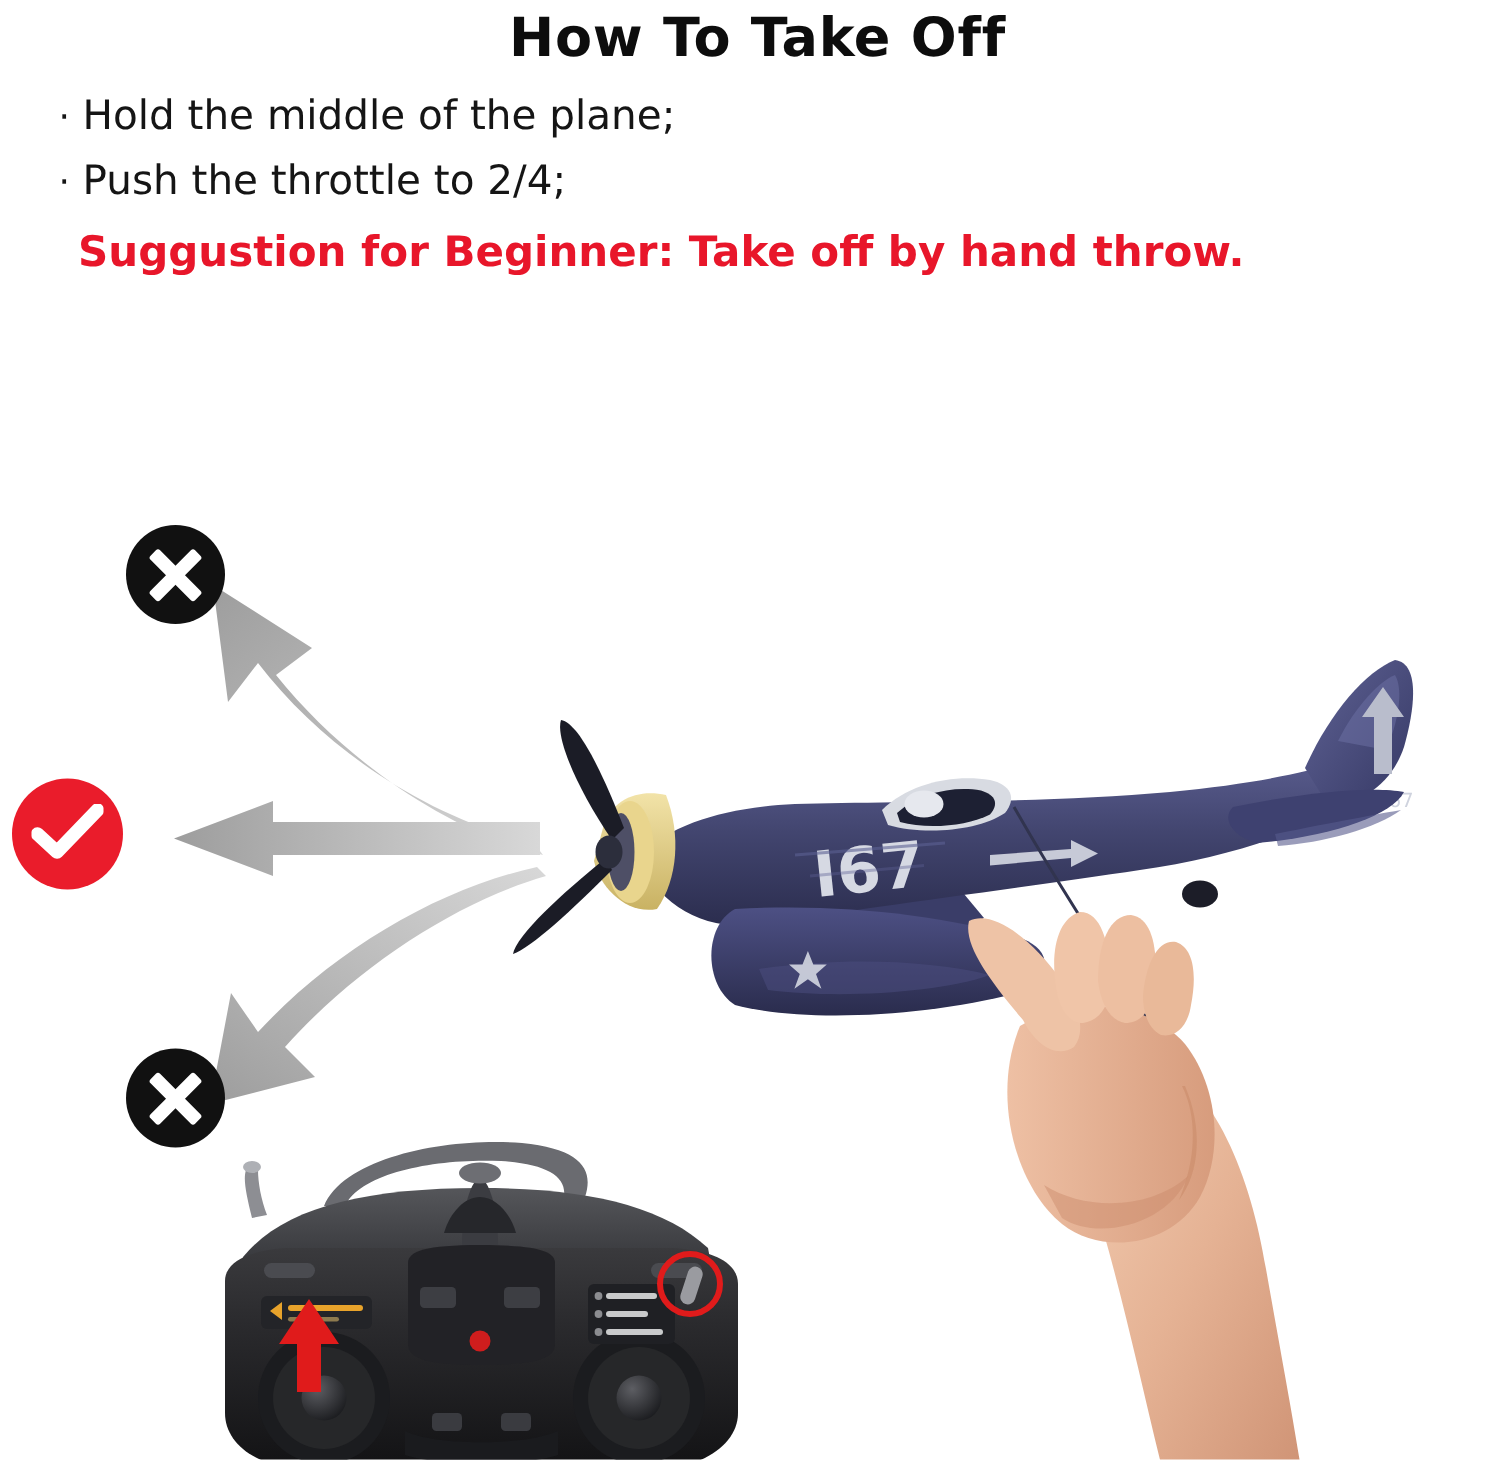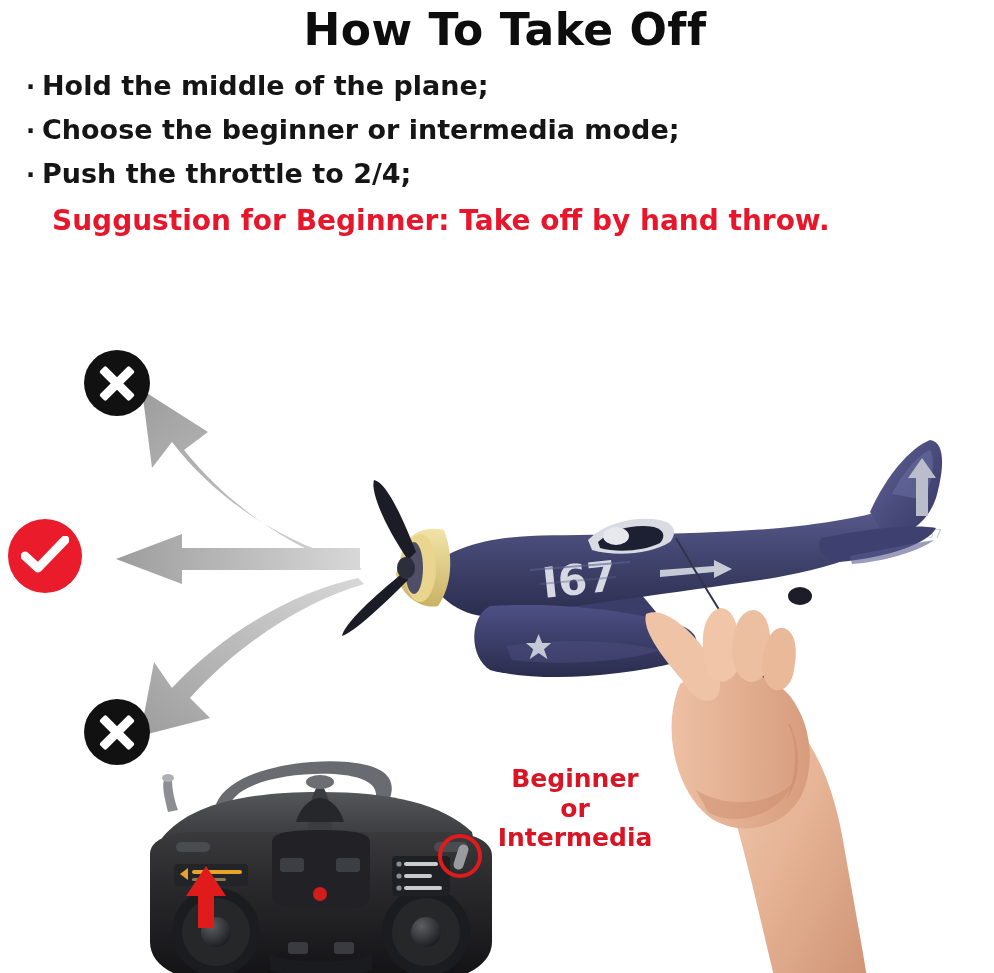--- a/index.html
+++ b/index.html
@@ -18,32 +18,31 @@
   .page {
     position: relative;
     width: 994px;
     height: 973px;
   }
   
   .title {
     text-align: center;
     font-family: "DejaVu Sans", sans-serif;
     font-weight: bold;
-    font-size: 44px;
+    font-size: 36px;
     letter-spacing: 0.5px;
     color: #0d0d0d;
     margin: 6px 0 4px 16px;
     line-height: 1.1;
   }
   
   .bullets {
-    margin: 10px 0 0 0;
+    margin: 10px 0 0 13px;
     padding: 0 0 0 26px;
     list-style: none;
-    font-weight: bold;
   }
   .bullets li {
     font-size: 27px;
     line-height: 1.62;
     color: #151515;
     white-space: nowrap;
   }
   .bullets li .dot {
     display: inline-block;
     width: 16px;
@@ -131,23 +130,20 @@
 
 <div class="page">
 
   <h1 class="title">How To Take Off</h1>
 
   <ul class="bullets">
     <li>
       <span class="dot">·</span><span>Hold the middle of the plane;</span>
     </li>
     <li>
-      <span class="dot">·</span><span>Choose the beginner or intermedia mode;</span>
-    </li>
-    <li>
       <span class="dot">·</span><span>Push the throttle to 2/4;</span>
     </li>
   </ul>
 
   <div class="suggestion">Suggustion for Beginner: Take off by hand throw.</div>
 
   <div class="figure">
 
     <svg class="arrow" style="left:112px; top:64px;" width="260" height="200" viewBox="0 0 260 200">
       <defs>
@@ -360,20 +356,15 @@
 
       <g>
         <path d="M78 182 L78 150 L66 150 L86 120 L106 150 L94 150 L94 182 Z" fill="#e01b1b"></path>
       </g>
 
       <path d="M150 208 C170 218 230 218 252 208 L252 224 C226 232 176 232 150 224 Z" fill="#1a1b1e"></path>
       <rect x="168" y="196" width="20" height="12" rx="3" fill="#3a3b40"></rect>
       <rect x="214" y="196" width="20" height="12" rx="3" fill="#3a3b40"></rect>
     </svg>
 
-    <div class="mode-label">
-      <span>Beginner</span>
-      <span>or</span>
-      <span>Intermedia</span>
-    </div>
 
   </div>
 </div>
 
 </body></html>

